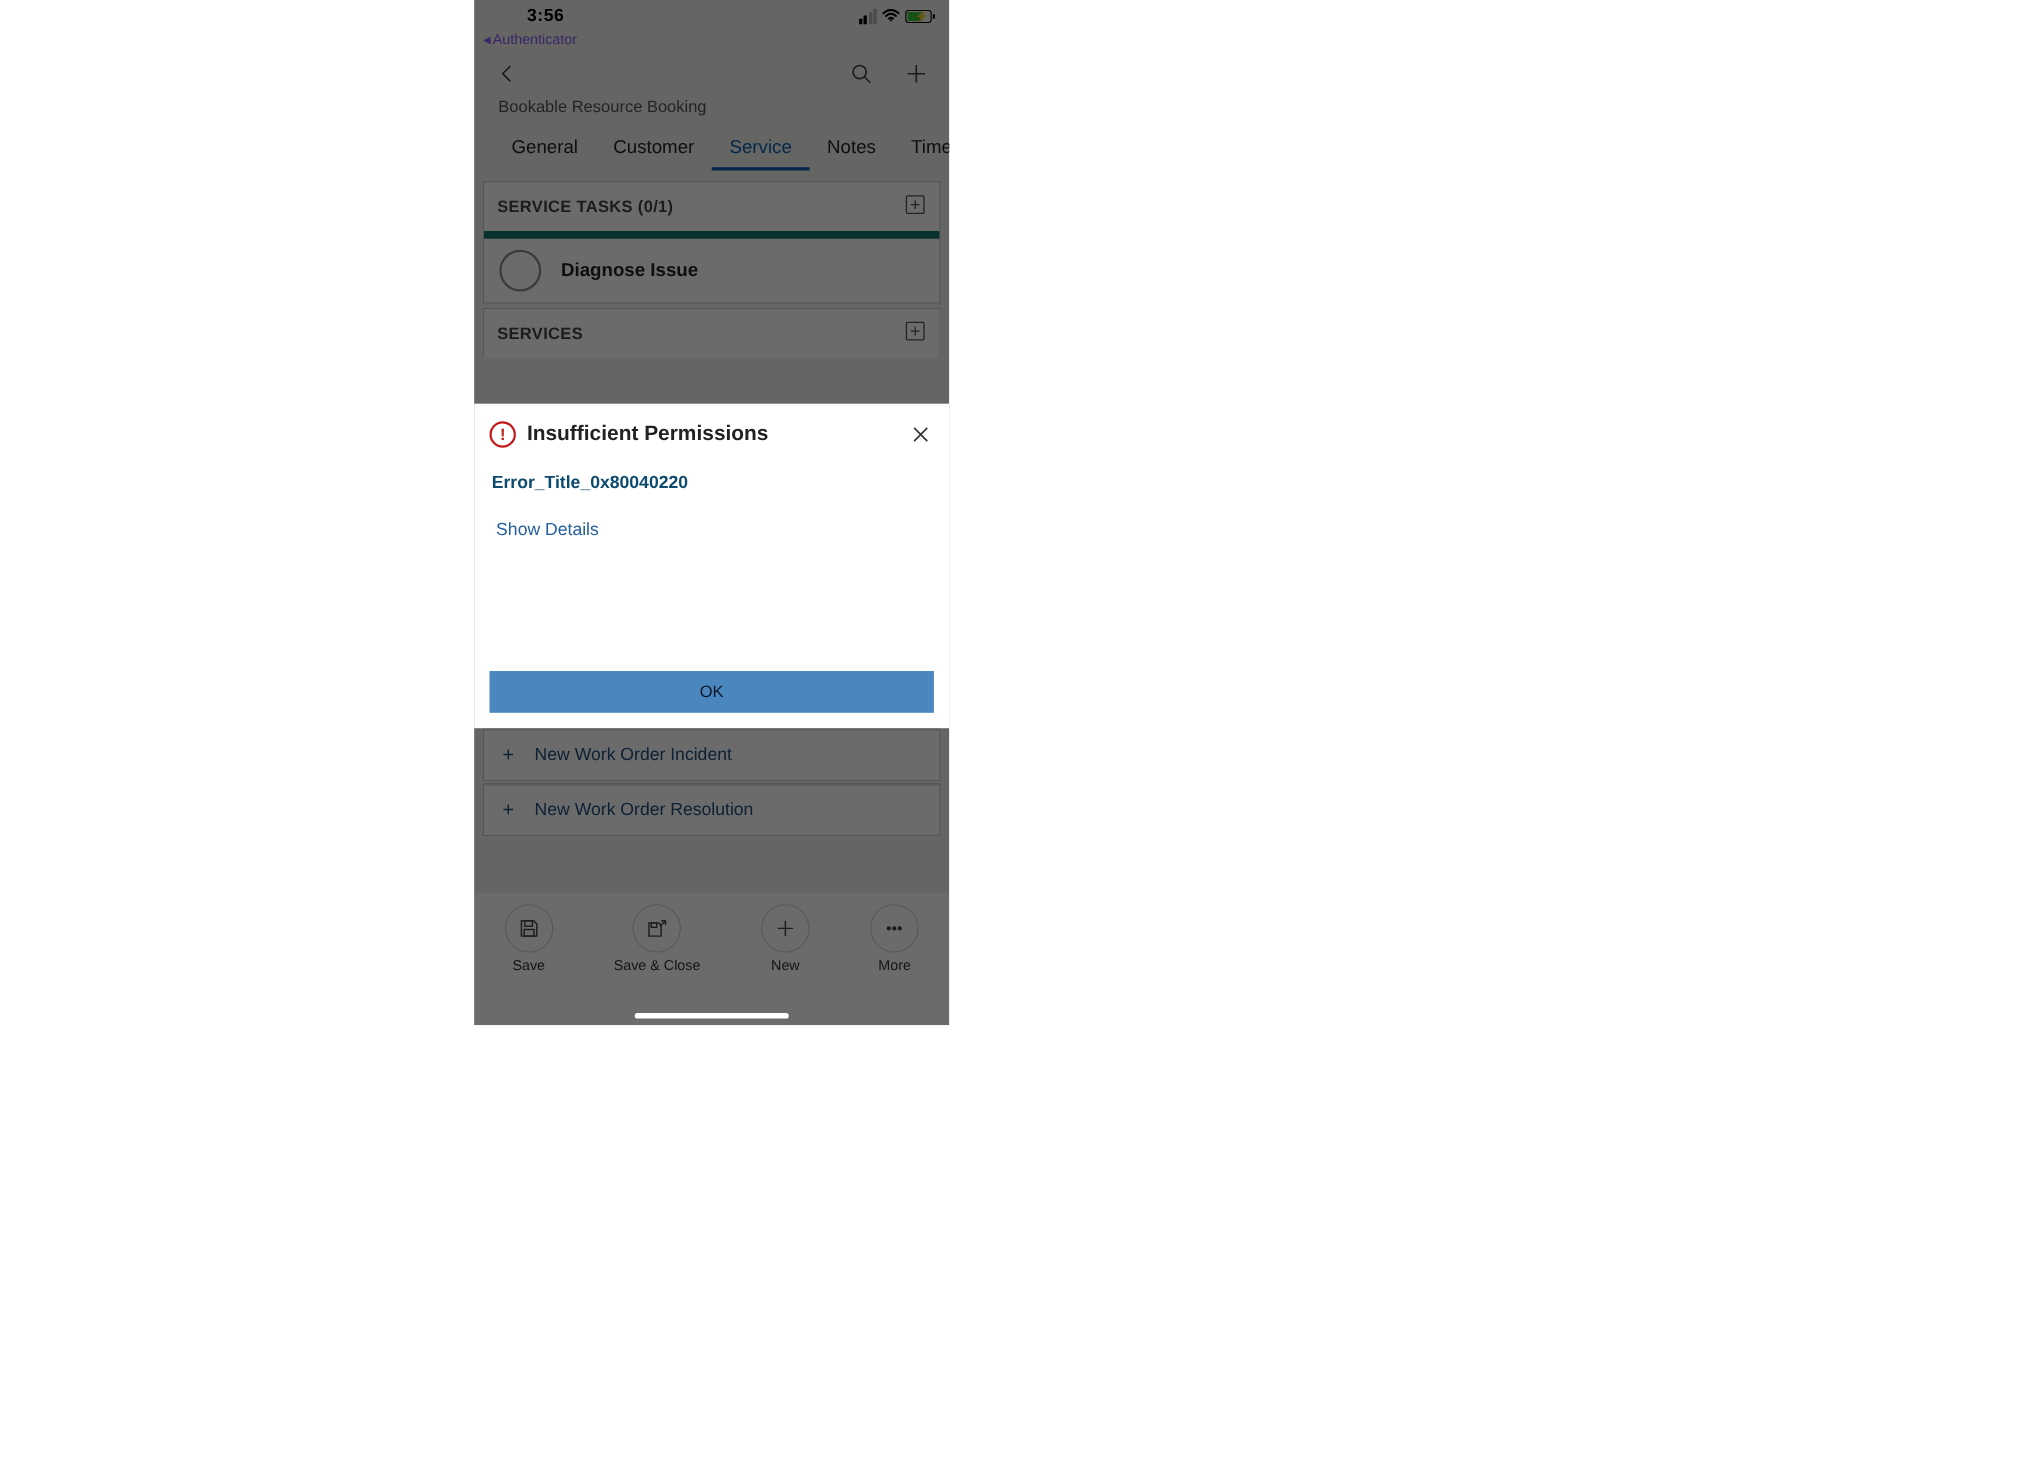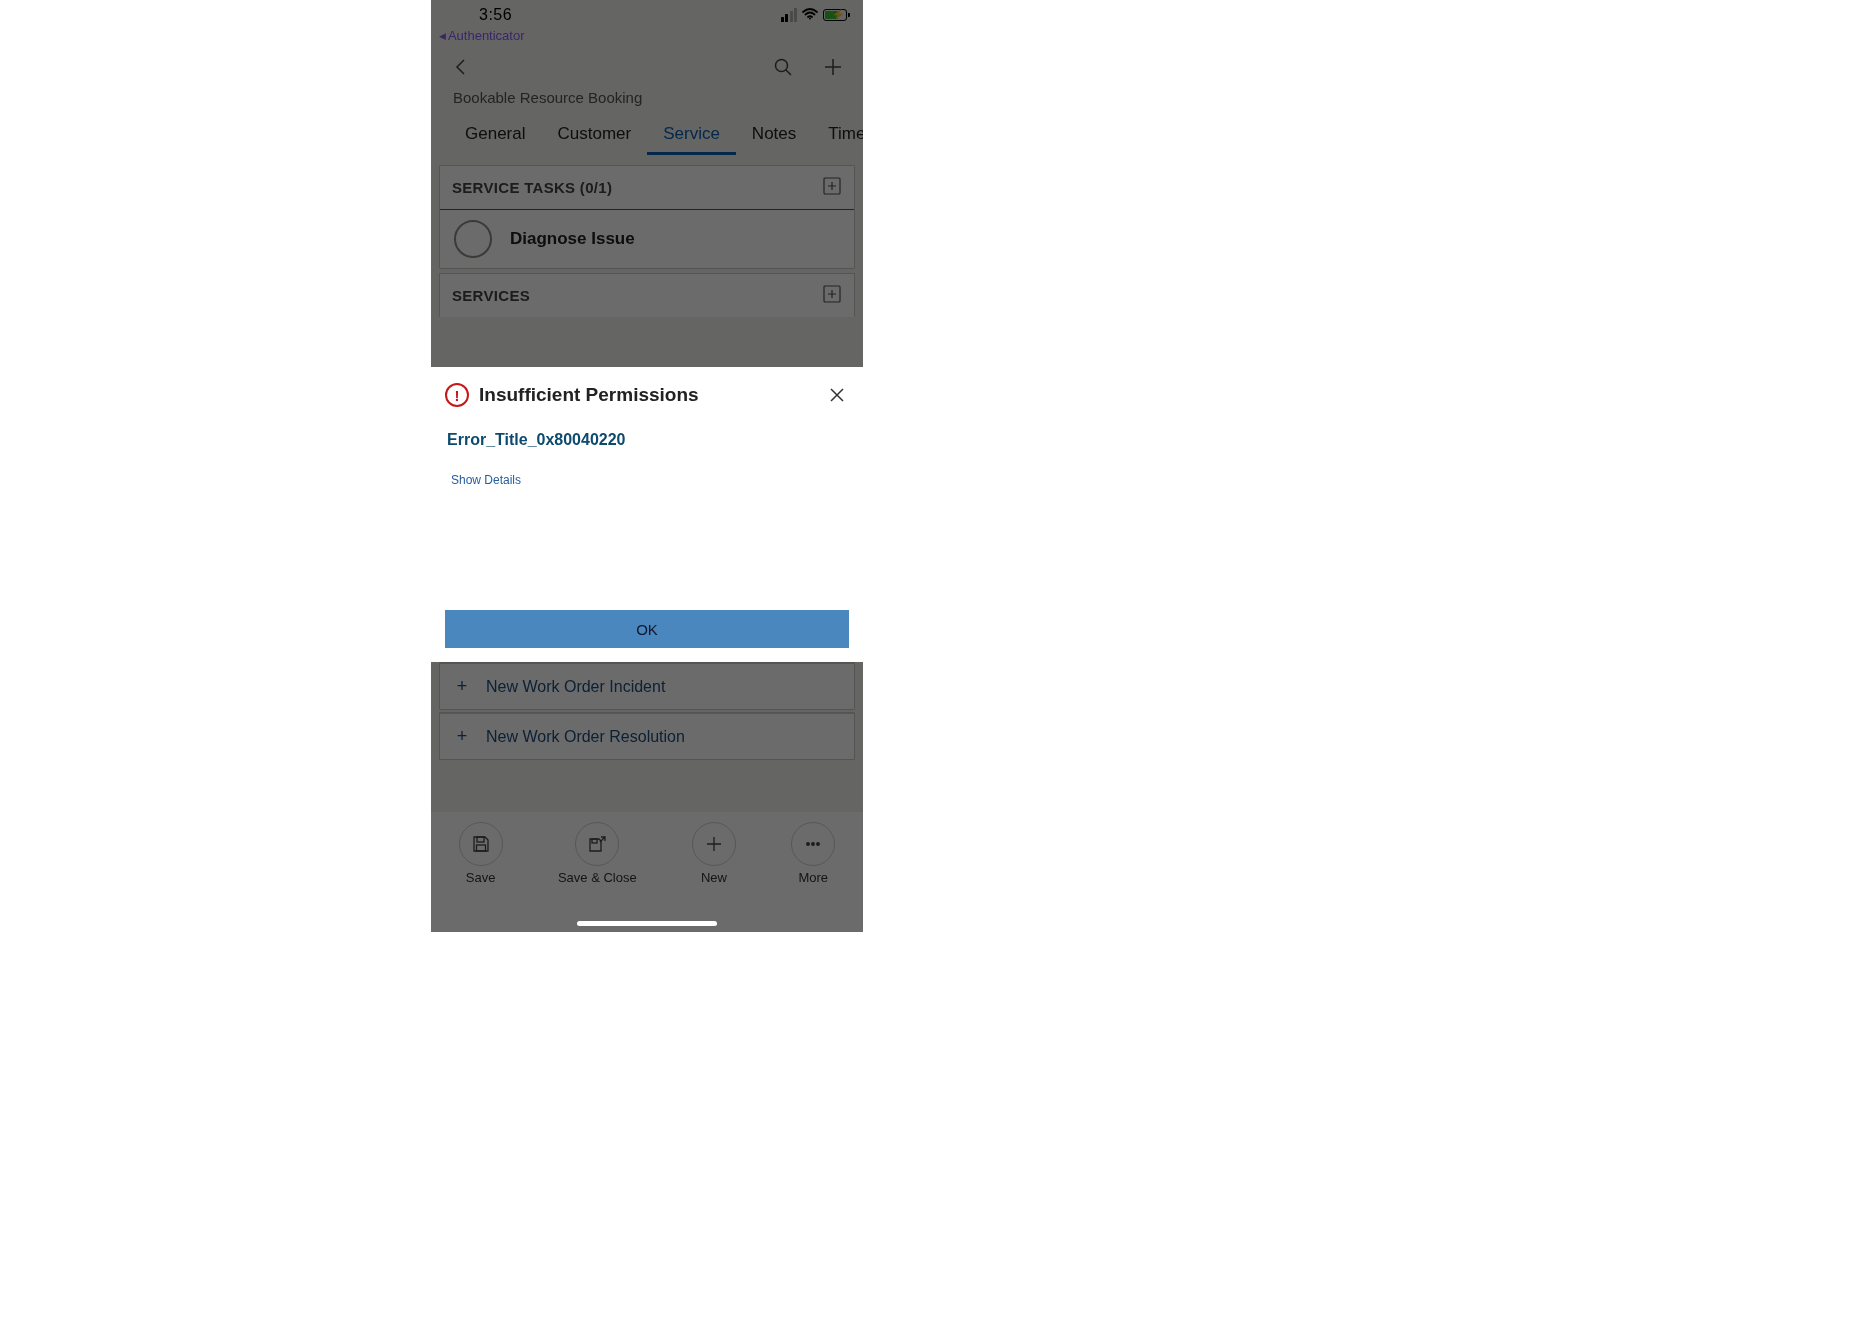--- a/index.html
+++ b/index.html
@@ -2,21 +2,21 @@
 <html><head>
   <meta charset="utf-8">
   <style>
     * { box-sizing: border-box; margin: 0; padding: 0; font-family: 'Segoe UI', Arial, sans-serif; }
     body { background: #fff; width: 1854px; height: 1344px; position: relative; }
     .phone-frame { position: absolute; left: 431px; top: 0; width: 432px; height: 932px; background: #f0f0ee; overflow: hidden; }
     .dim-overlay { position: absolute; inset: 0; background: rgba(0,0,0,0.58); pointer-events: none; z-index: 5; }
     
     
     .status-bar { height: 28px; display: flex; align-items: center; justify-content: space-between; padding: 2px 16px 0 48px; font-size: 16px; font-weight: 600; letter-spacing: 0.5px; position: relative; }
-    .status-time { font-weight: 400; }
+    .status-time { font-weight: 700; }
     .status-icons { display: flex; align-items: center; gap: 5px; }
     .signal-bars { display: flex; align-items: flex-end; gap: 1.5px; }
     .signal-bars span { display: block; width: 3px; background: #000; border-radius: 0.5px; }
     .signal-bars span:nth-child(1){height:5px}
     .signal-bars span:nth-child(2){height:8px}
     .signal-bars span:nth-child(3){height:11px; background:#b0b0b0}
     .signal-bars span:nth-child(4){height:14px; background:#b0b0b0}
     .wifi-icon { font-size: 14px; }
     .battery { width: 24px; height: 12px; border: 1.5px solid #000; border-radius: 3px; position: relative; }
     .battery::after { content:''; position:absolute; right:-4px; top:3px; width:2px; height:4px; background:#000; border-radius:0 1px 1px 0; }
@@ -41,21 +41,21 @@
     .tab { padding: 6px 16px 8px; font-size: 17px; color: #222; border-bottom: 3px solid transparent; cursor: pointer; white-space: nowrap; }
     .tab.active { color: #0b5fb0; border-bottom-color: #0b5fb0; }
     
     
     .sections { padding: 10px 8px 0; }
     .panel { background: #fff; border: 1px solid #c8c8c6; margin-bottom: 4px; border-radius: 1px; }
     .panel-hdr { display: flex; align-items: center; justify-content: space-between; padding: 10px 12px; font-size: 15px; font-weight: 600; color: #444; letter-spacing: 0.3px; }
     .panel-hdr-action svg { width: 20px; height: 20px; stroke: #555; fill: none; stroke-width: 1.2; }
     .panel-dots { font-size: 18px; color: #555; letter-spacing: 2px; line-height: 10px; }
     
-    .task-row { display: flex; align-items: center; gap: 18px; padding: 10px 14px; border-top: 1px solid #0f766e; min-height: 58px; }
+    .task-row { display: flex; align-items: center; gap: 18px; padding: 10px 14px; border-top: 7px solid #0f766e; min-height: 58px; }
     .task-circle { width: 38px; height: 38px; border: 2.5px solid #8b8b88; border-radius: 50%; flex-shrink: 0; }
     .task-label { font-size: 17px; font-weight: 600; color: #222; }
     
     .add-row { display: flex; align-items: center; gap: 16px; padding: 12px 14px; border-top: 1px solid #d0d0cd; color: #1f4d7d; font-size: 16px; }
     .add-row .plus { font-size: 18px; width: 16px; text-align: center; }
     
     
     .bottom-bar { position: absolute; bottom: 0; left: 0; right: 0; height: 120px; background: #fff; display: flex; justify-content: space-around; padding-top: 10px; }
     .tool-btn { display: flex; flex-direction: column; align-items: center; gap: 4px; font-size: 13px; color: #333; }
     .tool-icon-wrap { width: 44px; height: 44px; border-radius: 50%; border: 1px solid #d0d0d0; display: flex; align-items: center; justify-content: center; background: #fff; }
@@ -64,21 +64,21 @@
     
     
     .modal { position: absolute; left: 0; right: 0; top: 367px; bottom: 270px; background: #fff; z-index: 10; padding: 16px 14px 14px; display: flex; flex-direction: column; }
     .modal-header { display: flex; align-items: center; gap: 10px; }
     .err-icon { width: 24px; height: 24px; border: 2px solid #c41919; border-radius: 50%; display: flex; align-items: center; justify-content: center; color: #c41919; font-weight: 700; font-size: 15px; flex-shrink: 0; }
     .modal-title { font-size: 19px; font-weight: 700; color: #222; flex: 1; }
     .modal-close { width: 24px; height: 24px; display: flex; align-items: center; justify-content: center; cursor: pointer; }
     .modal-close svg { width: 14px; height: 14px; stroke: #333; stroke-width: 1.5; }
     .modal-body { padding: 24px 0 0 2px; }
     .modal-error-code { font-size: 16px; font-weight: 700; color: #0c4a6e; }
-    .modal-details-link { margin-top: 24px; font-size: 12px; color: #235e9e; cursor: pointer; padding-left: 4px; }
+    .modal-details-link { margin-top: 24px; font-size: 16px; color: #235e9e; cursor: pointer; padding-left: 4px; }
     .modal-ok { margin-top: auto; height: 38px; background: #4b87bf; color: #0f172a; font-size: 15px; display: flex; align-items: center; justify-content: center; cursor: pointer; }
   </style>
 </head>
 <body>
 
 <div class="phone-frame">
 
   <div class="status-bar">
     <span class="status-time">3:56</span>
     <div class="status-icons">

